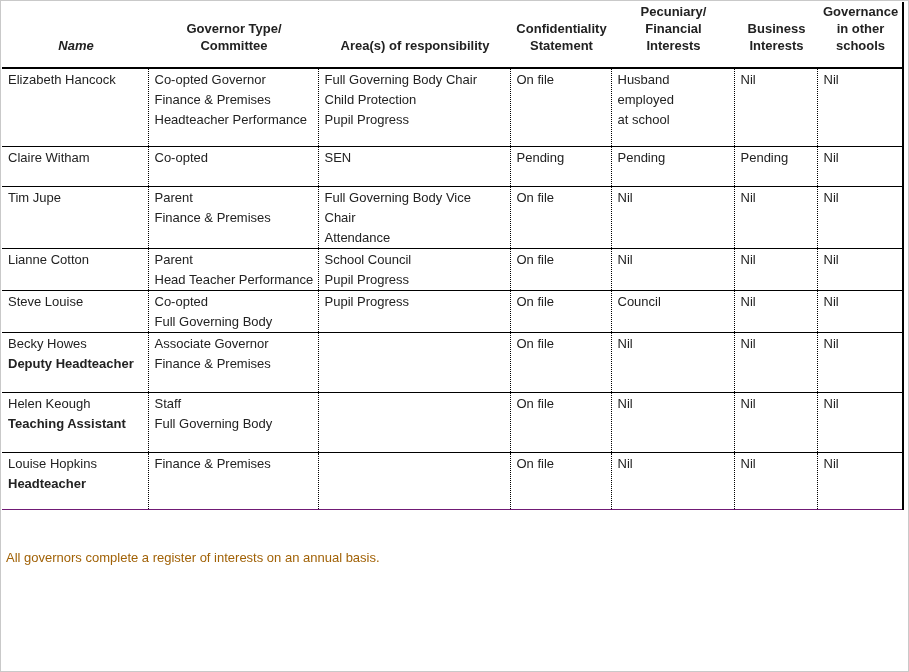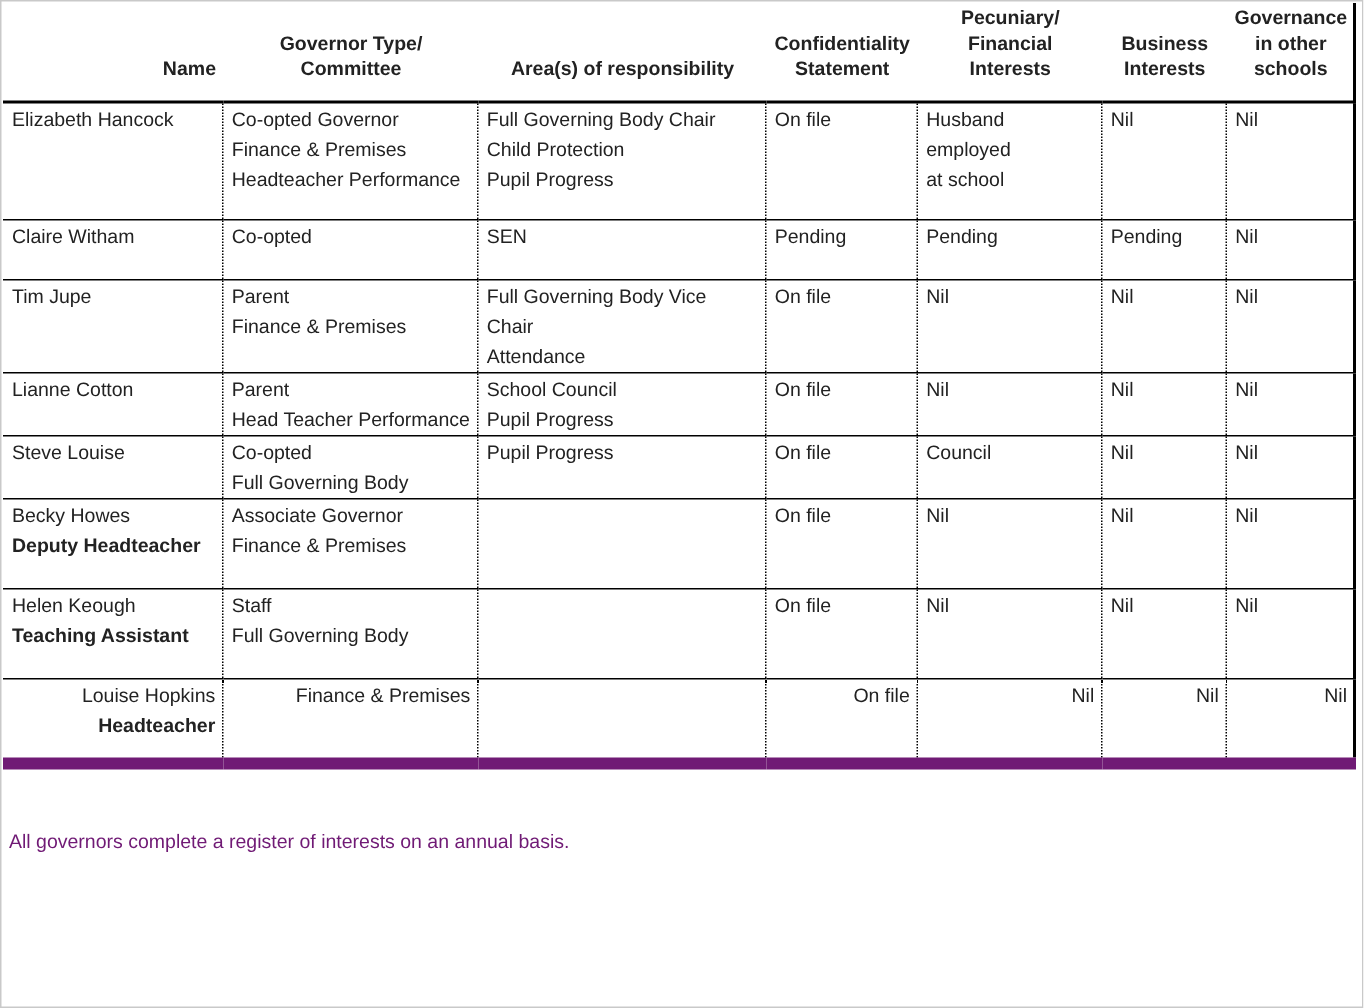--- a/index.html
+++ b/index.html
@@ -32,34 +32,34 @@
 
   thead th {
     vertical-align: bottom;
     font-weight: bold;
     text-align: center;
     line-height: 17px;
     padding-bottom: 13px;
     border-bottom: 2px solid #000000;
     white-space: pre-line;
   }
-  thead th.col-name { text-align: right; }
+  thead th.col-name { text-align: center; font-style: italic; }
 
   tbody td { border-bottom: 1px solid #000000; }
   tbody td:not(:first-child) { border-left: 1px dotted #000000; }
   thead th:last-child, tbody td:last-child { border-right: 2px solid #000000; }
-  tbody tr:last-child td { border-bottom: 8px solid #701a75; text-align: right; }
+  tbody tr:last-child td { border-bottom: 1px solid #701a75; }
 
   .pre { white-space: pre-line; }
   .role { display: block; font-weight: bold; }
 
   .footer {
     margin: 38px 0 0 5px;
     font-size: 13px;
-    color: #701a75;
+    color: #a16207;
     line-height: 20px;
   }
   .footer p { margin: 0 0 20px 0; }
 </style>
 </head>
 <body>
 
 <div class="page">
 
   <table class="gov">

